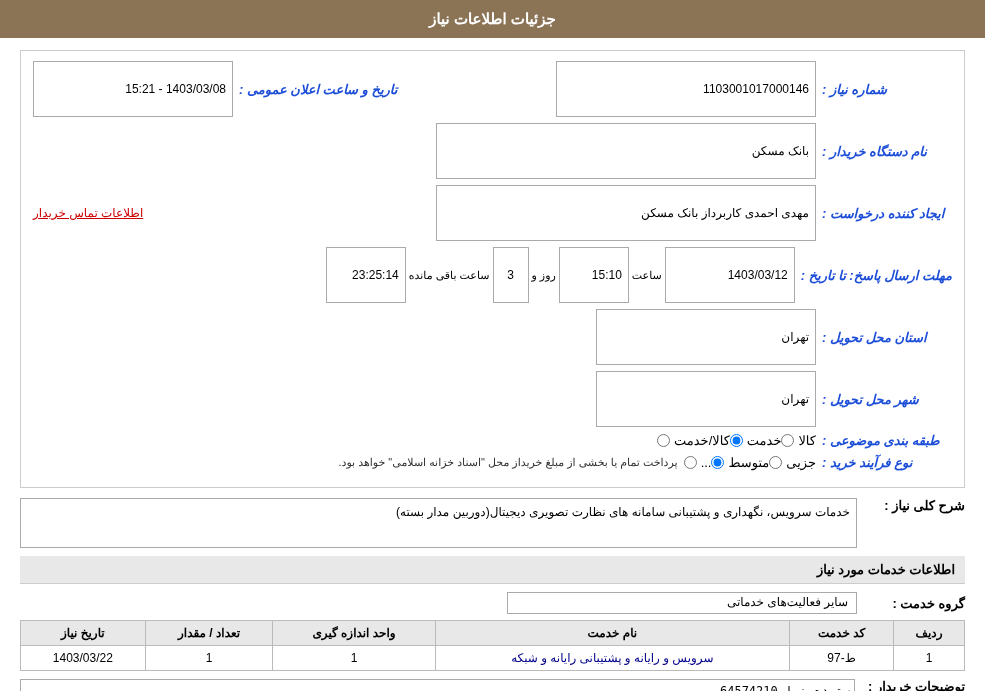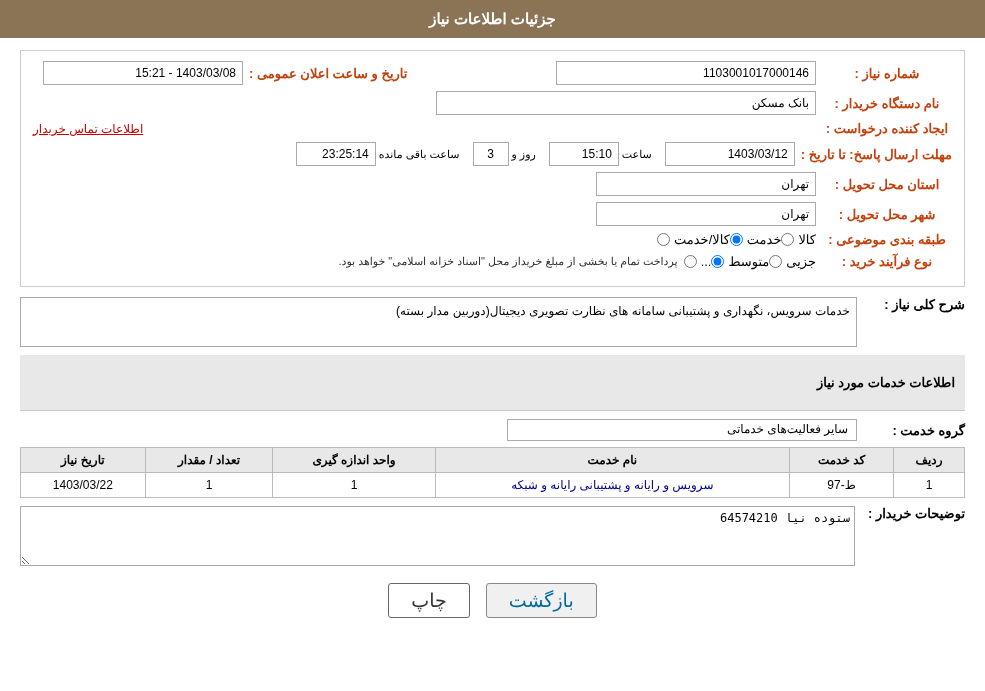--- a/index.html
+++ b/index.html
@@ -31,35 +31,35 @@
       padding: 10px 12px;
       margin-bottom: 10px;
     }
     .row {
       display: flex;
       align-items: center;
       margin-bottom: 6px;
       flex-wrap: wrap;
     }
     .label {
-      color: #c2410c;
+      color: #1d4ed8;
       font-weight: bold;
       white-space: nowrap;
       margin-left: 6px;
       min-width: 130px;
-      text-align: center;
+      text-align: left;
+      font-style: italic;
     }
     .value-box {
       border: 1px solid #aaa;
       background: #fff;
-      padding: 4px 6px;
+      padding: 20px 6px;
       min-height: 22px;
       min-width: 80px;
       font-size: 12px;
-      margin-left: 10px;
     }
     .value-text {
       padding: 2px 6px;
       font-size: 12px;
     }
     .link-text {
       color: #c00;
       text-decoration: underline;
       cursor: pointer;
       font-size: 12px;
@@ -96,21 +96,21 @@
       text-align: center;
     }
     .services-table thead tr {
       background: #e8e8e8;
     }
     .services-table tbody tr:nth-child(even) { background: #fafafa; }
     .service-name-cell { color: #00008B; }
 
     .section-title {
       background: #e8e8e8;
-      padding: 20px 10px;
+      padding: 6px 10px;
       font-weight: bold;
       font-size: 13px;
       margin-bottom: 8px;
       margin-top: 8px;
       border-bottom: 1px solid #ccc;
     }
     .group-row {
       display: flex;
       align-items: center;
       margin-bottom: 6px;
@@ -200,20 +200,21 @@
         <span class="value-box" style="min-width:200px;">1403/03/08 - 15:21</span>
       </div>
 
       <div class="row row-namdastgah">
         <span class="label">نام دستگاه خریدار :</span>
         <span class="value-box" style="min-width:380px;">بانک مسکن</span>
       </div>
 
       <div class="row row-ijad">
         <span class="label">ایجاد کننده درخواست :</span>
+        <span class="value-box" style="min-width:380px;">مهدی احمدی کاربرداز بانک مسکن</span>
         <span style="flex:1;"></span>
         <span class="link-text">اطلاعات تماس خریدار</span>
       </div>
 
       <div class="row">
         <span class="label" style="min-width:150px;">مهلت ارسال پاسخ: تا تاریخ :</span>
         <span class="value-box" style="min-width:130px;">1403/03/12</span>
         <span class="mohlat-label-small">ساعت</span>
         <span class="value-box" style="min-width:70px;">15:10</span>
         <span class="mohlat-label-small">روز و</span>

